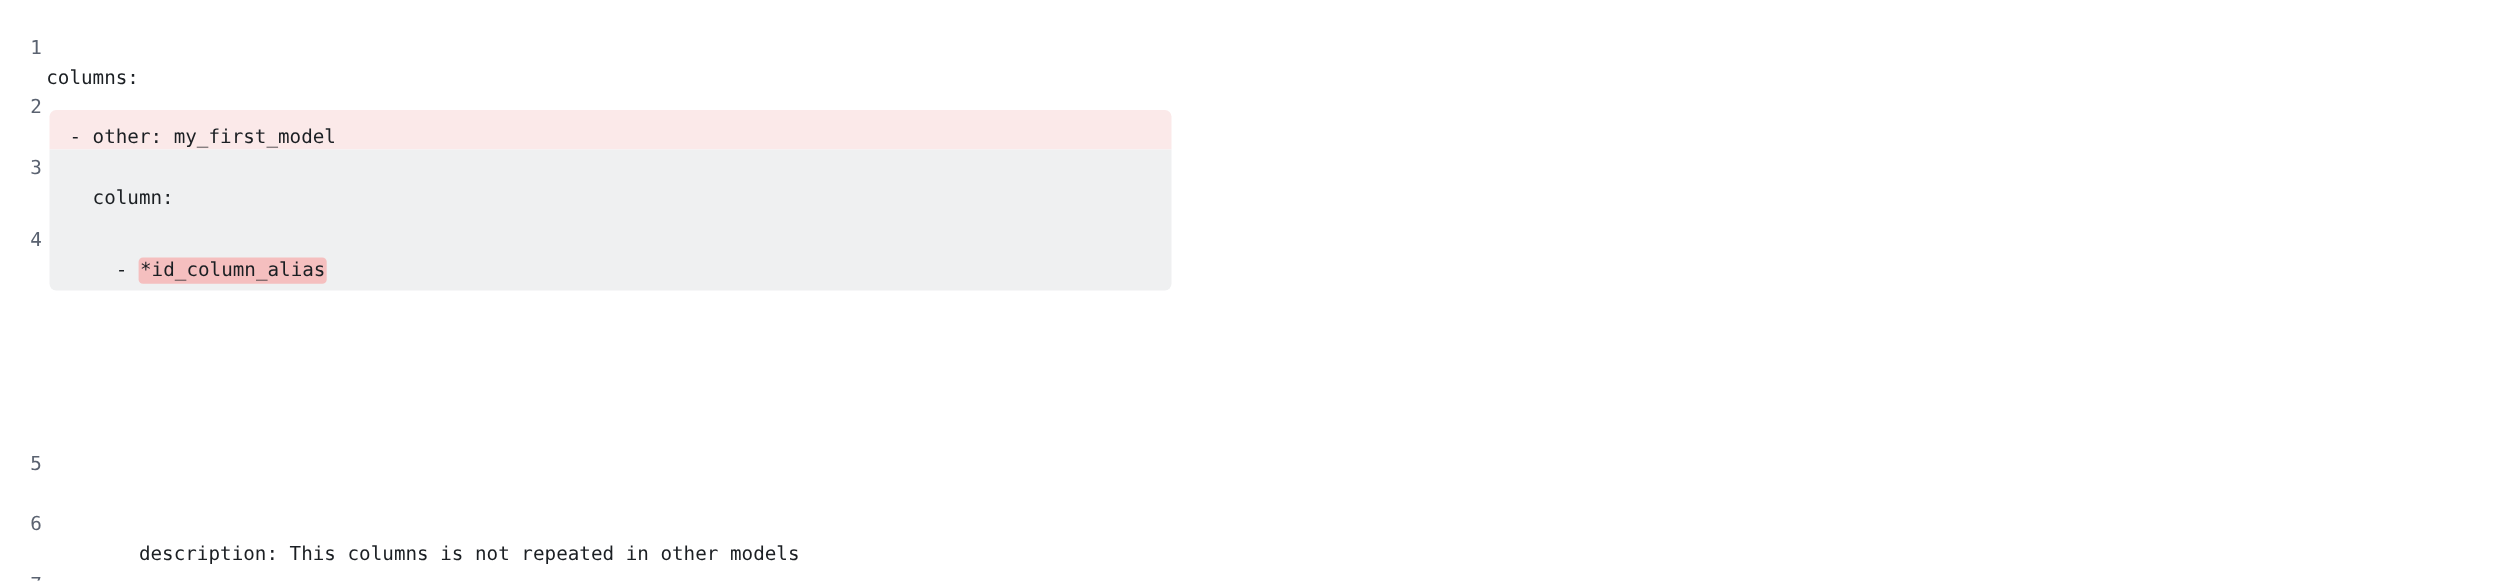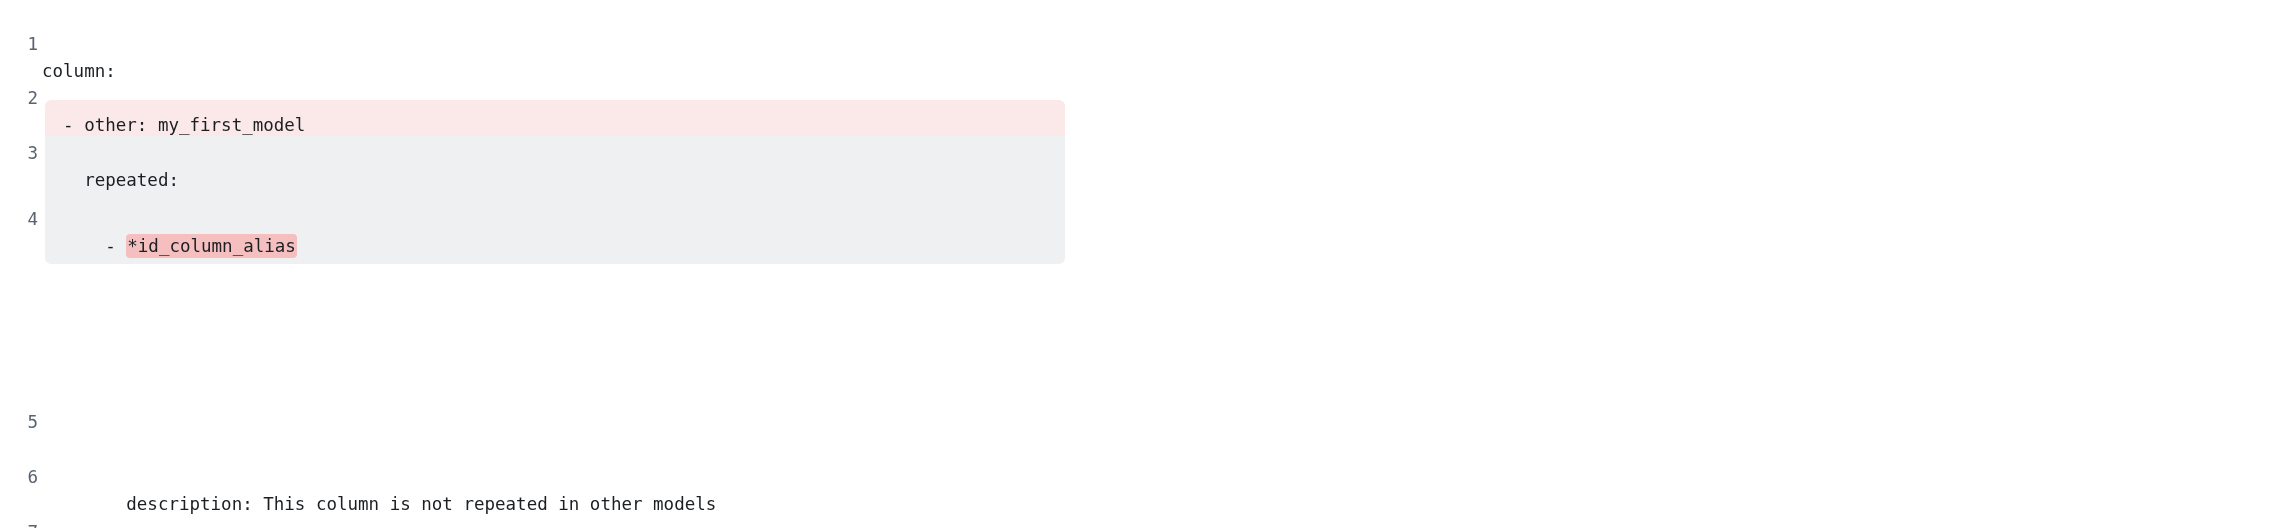--- a/index.html
+++ b/index.html
@@ -95,45 +95,45 @@
 
   <div class="diff-pane pane-left">
 
     <div class="block removed-row" style="left:45px; top:100px; width:1020px; height:36px;"></div>
     <div class="block filler" style="left:45px; top:136px; width:1020px; height:128px;"></div>
 
     <div class="code-lines">
 
       <div class="line" style="top:4px;">
         <span class="ln">1</span>
-        <span class="code">column:</span>
+        <span class="code">columns:</span>
       </div>
 
       <div class="line" style="top:31px;">
         <span class="ln">2</span>
         <span class="code">  - other: my_first_model</span>
       </div>
 
       <div class="line" style="top:59px;">
         <span class="ln">3</span>
-        <span class="code">    repeated:</span>
+        <span class="code">    column:</span>
       </div>
 
       <div class="line" style="top:98px;">
         <span class="ln">4</span>
         <span class="code"><span>      - </span><span class="hl-del">*id_column_alias</span></span>
       </div>
 
       <div class="line" style="top:274px;">
         <span class="ln">5</span>
       </div>
 
       <div class="line" style="top:302px;">
         <span class="ln">6</span>
-        <span class="code">        description: This column is not repeated in other models</span>
+        <span class="code">        description: This columns is not repeated in other models</span>
       </div>
 
       <div class="line" style="top:330px;">
         <span class="ln">7</span>
         
       </div>
 
     </div>
   </div>
 

